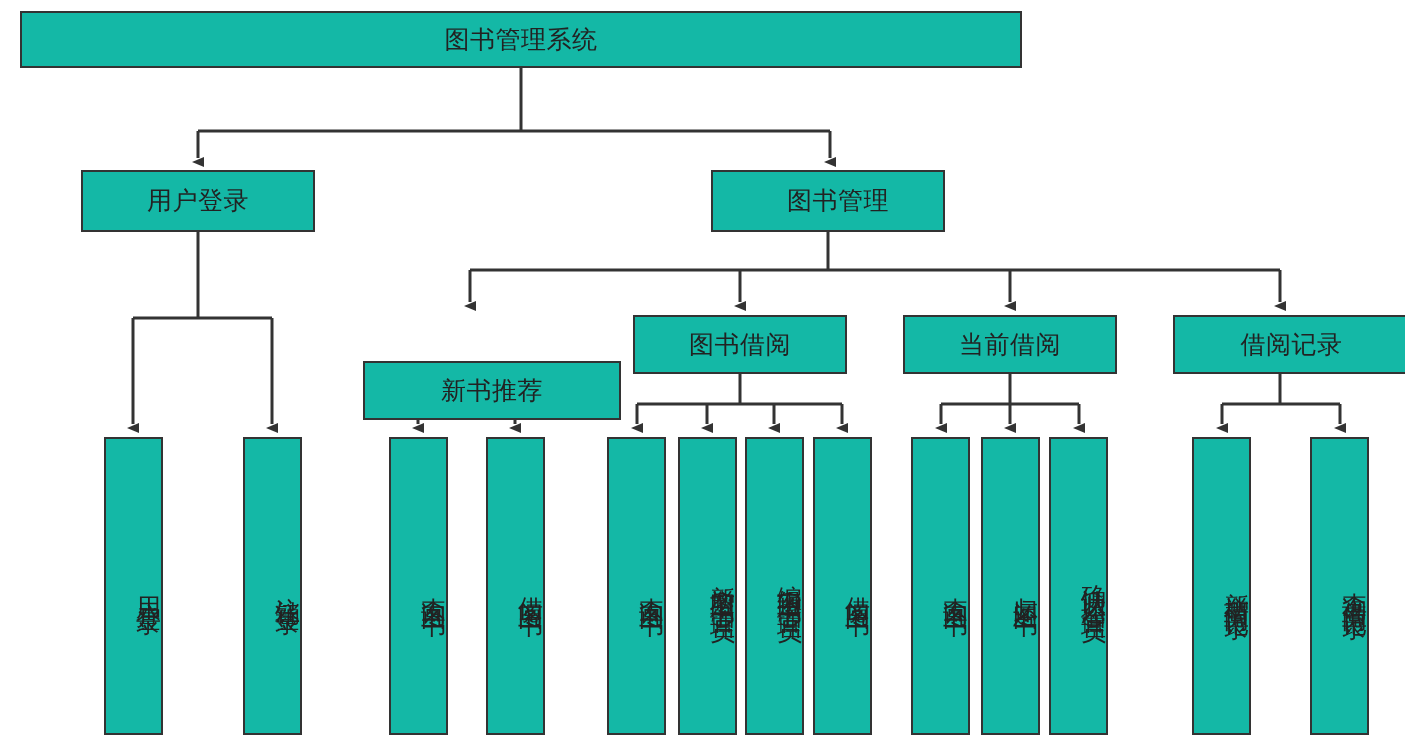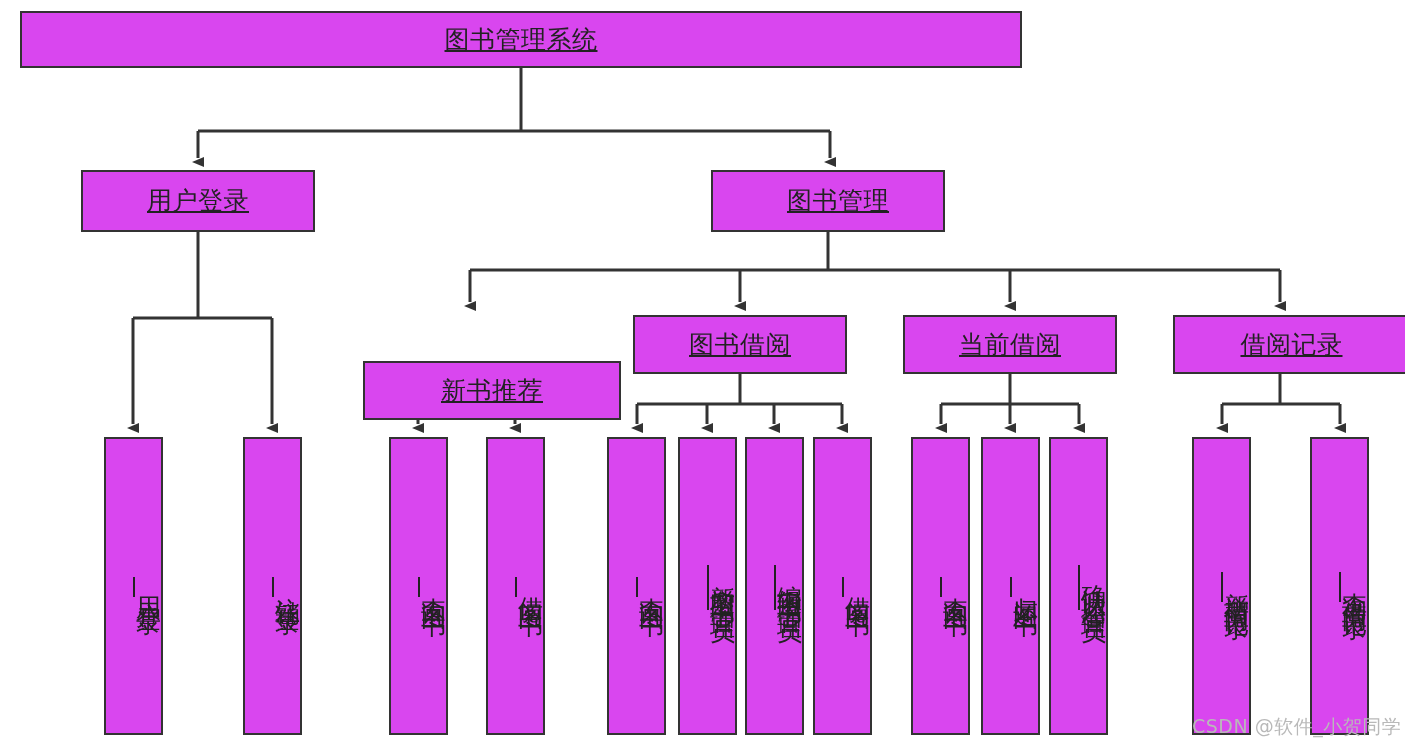--- a/index.html
+++ b/index.html
@@ -21,26 +21,25 @@
     position: absolute;
     left: 0; top: 0;
     width: 1405px;
     height: 747px;
     pointer-events: none;
   }
   .node {
     position: absolute;
     box-sizing: border-box;
     border: 2.5px solid #333333;
-    background: #d946ef;
+    background: #14b8a6;
     display: flex;
     align-items: center;
     justify-content: center;
     color: #222222;
-    text-decoration: underline;
   }
   .node.horiz {
     font-size: 25px;
     letter-spacing: 0.5px;
     line-height: 1.1;
   }
   .node.vert {
     font-size: 25px;
     writing-mode: vertical-rl;
     text-orientation: upright;
@@ -184,15 +183,14 @@
     <span class="lbl">确认归还（管理员）</span>
   </div>
 
   <div class="node vert" style="left:1192px; top:437px; width:59px; height:298px;">
     <span class="lbl">新增借阅记录</span>
   </div>
   <div class="node vert" style="left:1310px; top:437px; width:59px; height:298px;">
     <span class="lbl">查询借阅记录</span>
   </div>
 
-  <div id="watermark">CSDN @软件_小贺同学</div>
 
 </div>
 
 </body></html>

